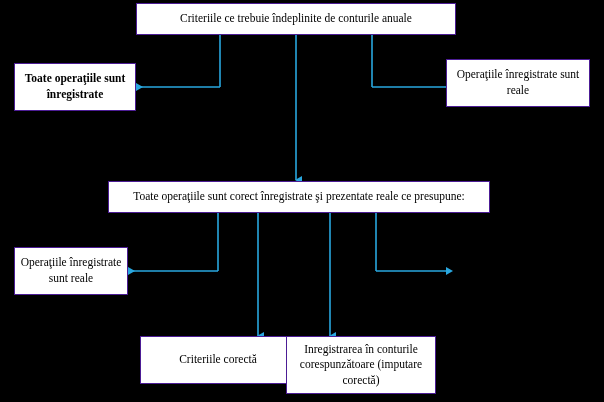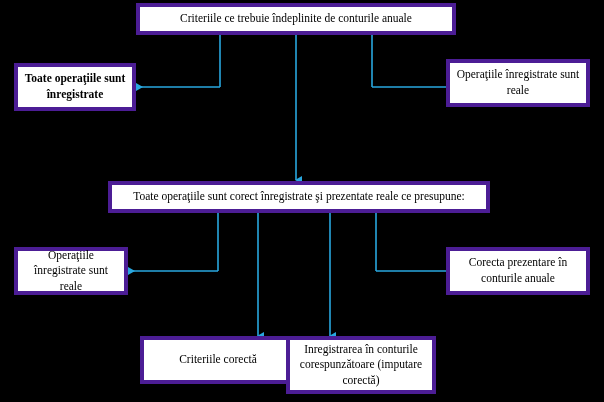--- a/index.html
+++ b/index.html
@@ -12,21 +12,21 @@
     width: 604px;
     height: 402px;
     background: #000000;
     overflow: hidden;
     font-family: "Liberation Serif", serif;
   }
   .box {
     position: absolute;
     background: #ffffff;
     color: #000000;
-    border: 4px solid #4c1d95;
+    border: 1px solid #4c1d95;
     box-sizing: border-box;
     display: flex;
     align-items: center;
     justify-content: center;
     text-align: center;
     font-size: 11.5px;
     line-height: 1.35;
     padding: 2px 4px;
   }
   .box span {
@@ -93,23 +93,20 @@
   </div>
 
   <div class="box" style="left:108px; top:181px; width:382px; height:32px;">
     <span>Toate operaţiile sunt corect înregistrate şi prezentate reale ce presupune:</span>
   </div>
 
   <div class="box" style="left:14px; top:247px; width:114px; height:48px;">
     <span>Operaţiile înregistrate sunt reale</span>
   </div>
 
-  <div class="box" style="left:446px; top:247px; width:144px; height:48px;">
-    <span>Corecta prezentare în conturile anuale</span>
-  </div>
 
   <div class="box" style="left:140px; top:336px; width:156px; height:48px;">
     <span>Criteriile corectă</span>
   </div>
 
   <div class="box" style="left:286px; top:336px; width:150px; height:58px;">
     <span>Inregistrarea în conturile corespunzătoare (imputare corectă)</span>
   </div>
 
 </div>

